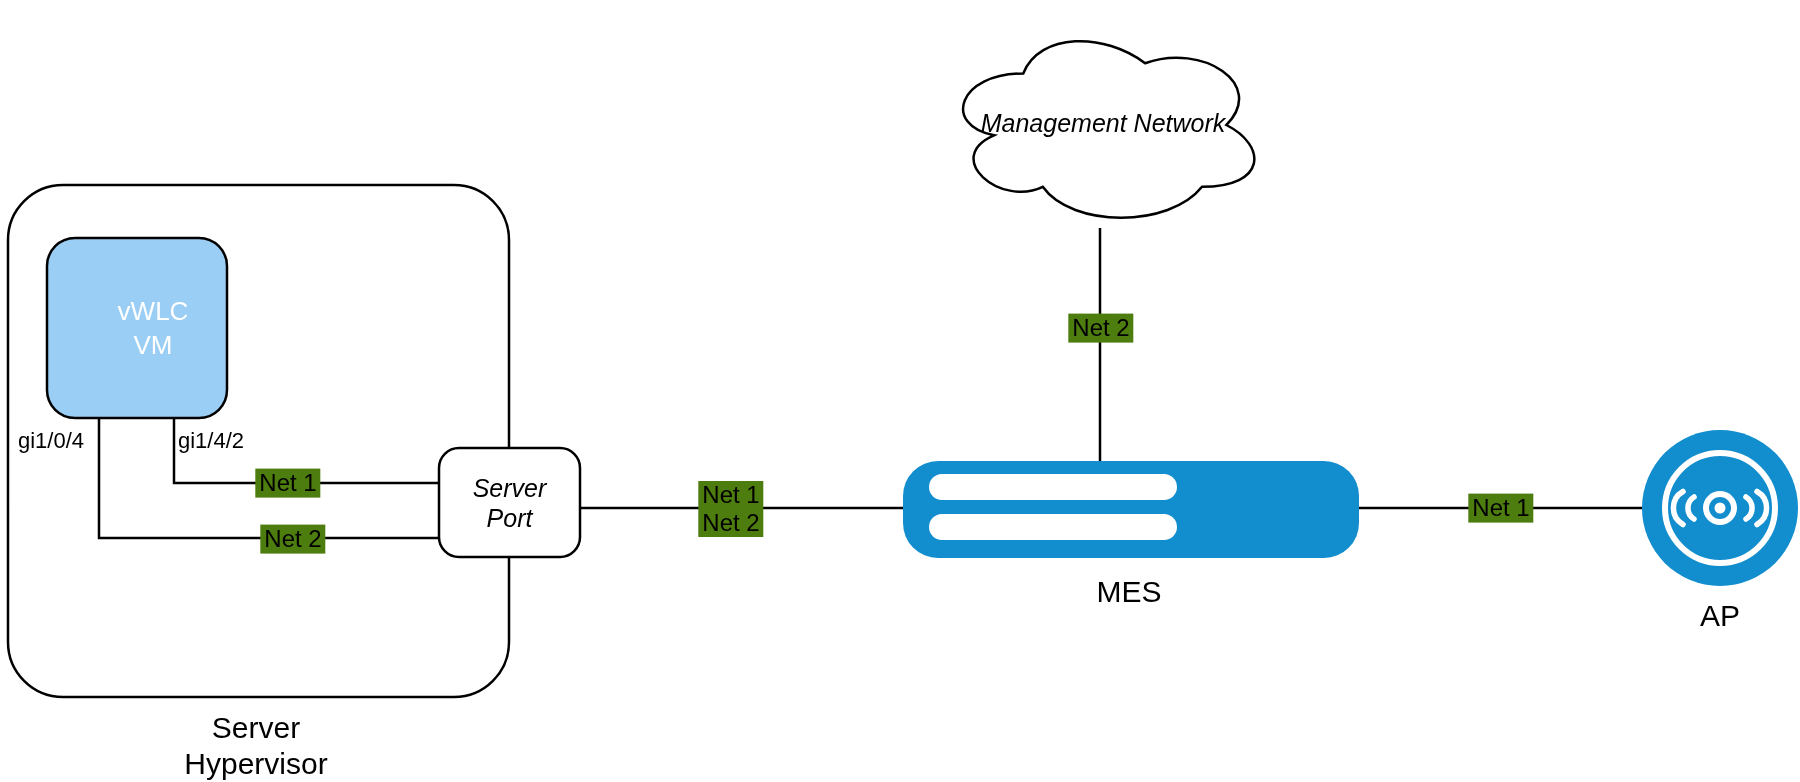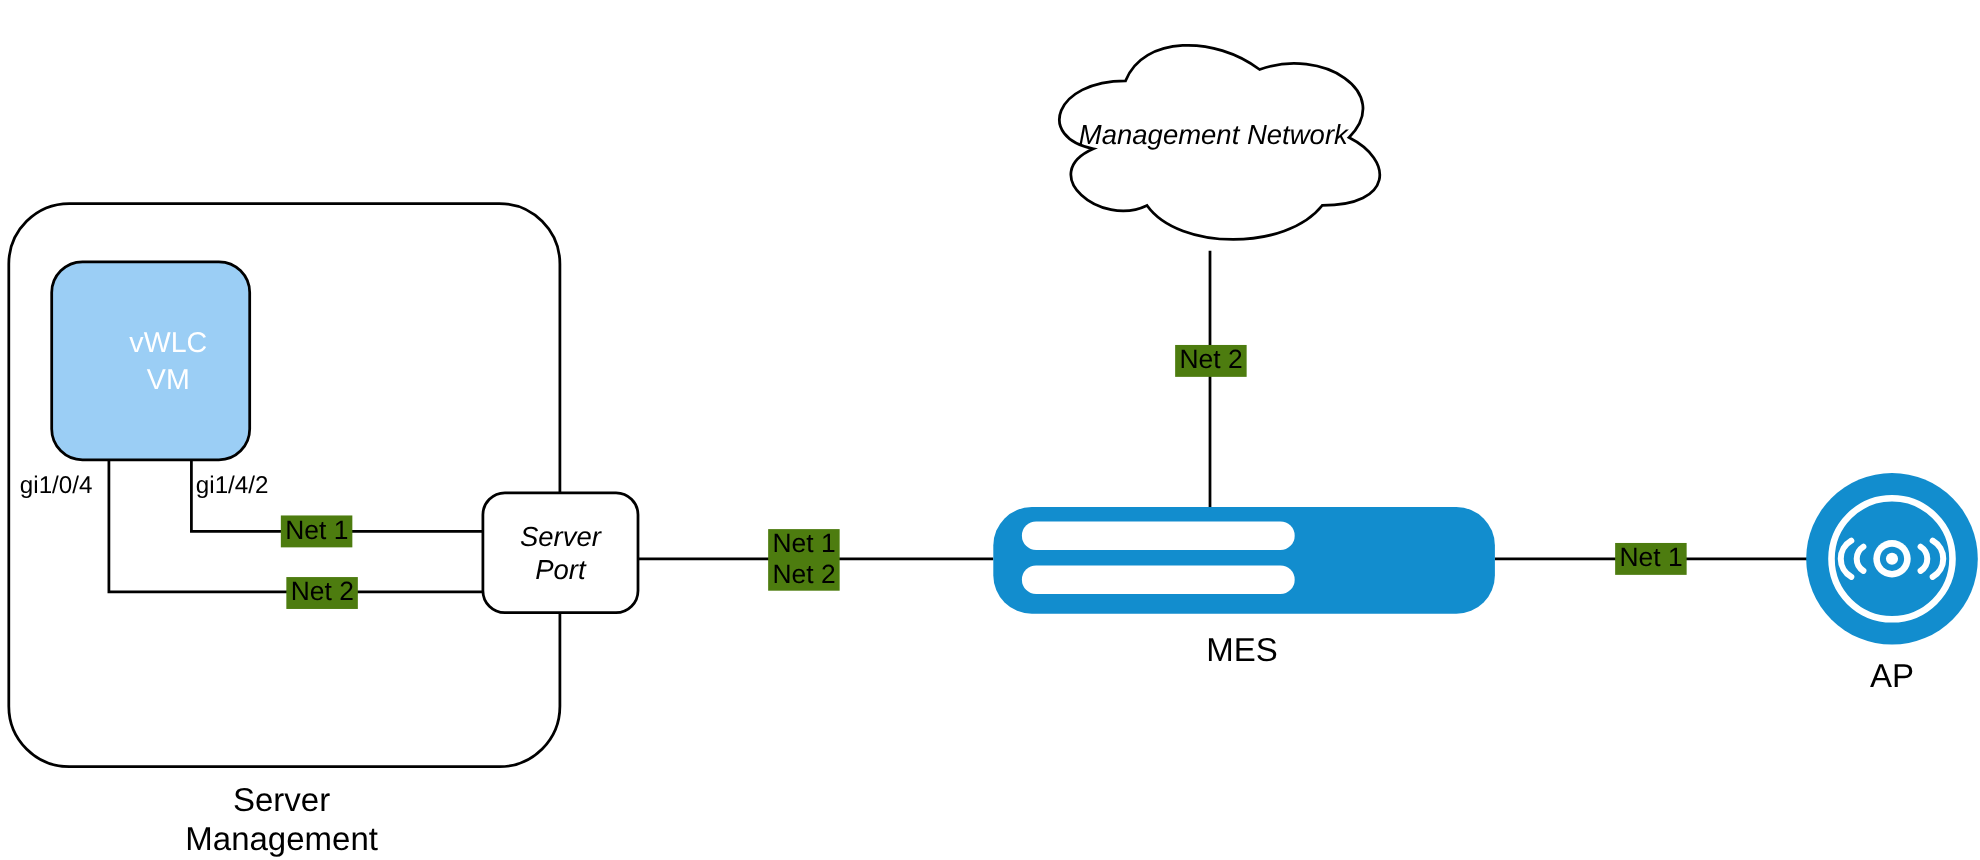--- a/index.html
+++ b/index.html
@@ -116,16 +116,16 @@
   <div class="label ctr on-line fs24" style="left:1101px;top:328px;">Net 2</div>
 
   <div class="label ctr fs30" style="left:1129px;top:592px;">MES</div>
 
   <div class="label ctr on-line fs24" style="left:1501px;top:508px;">Net 1</div>
 
   <div class="label ctr fs30" style="left:1720px;top:616px;">AP</div>
 
   <div class="label ctrx fs30 lh36" style="left:256px;top:710px;">
     <div>Server</div>
-    <div>Management</div>
+    <div>Hypervisor</div>
   </div>
 
 </div>
 
 </body></html>

